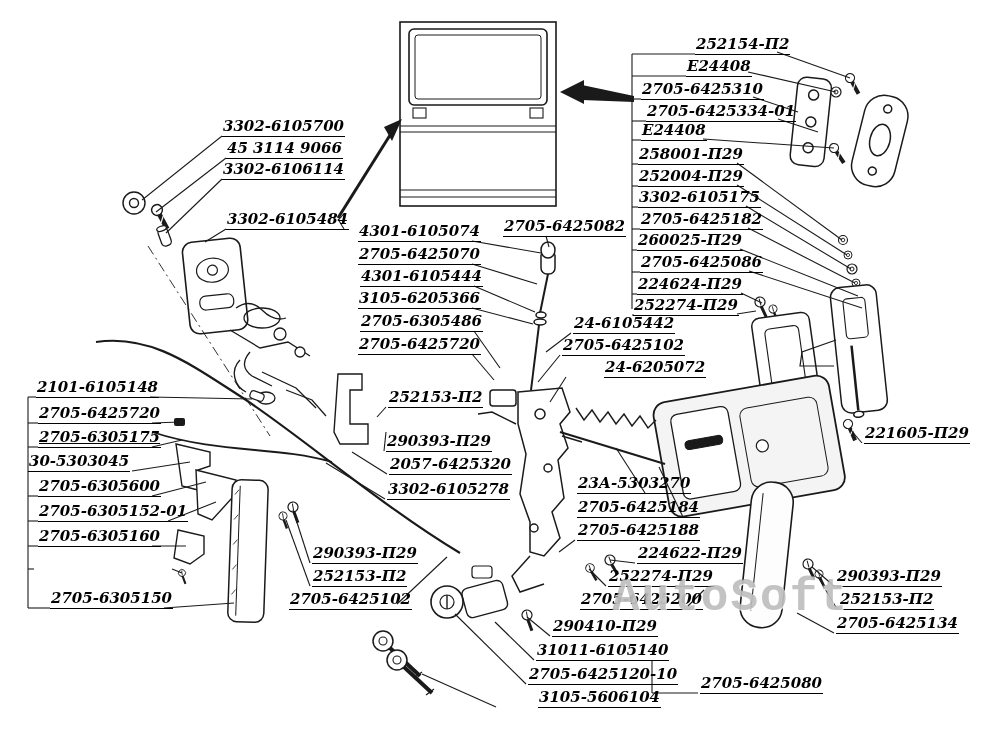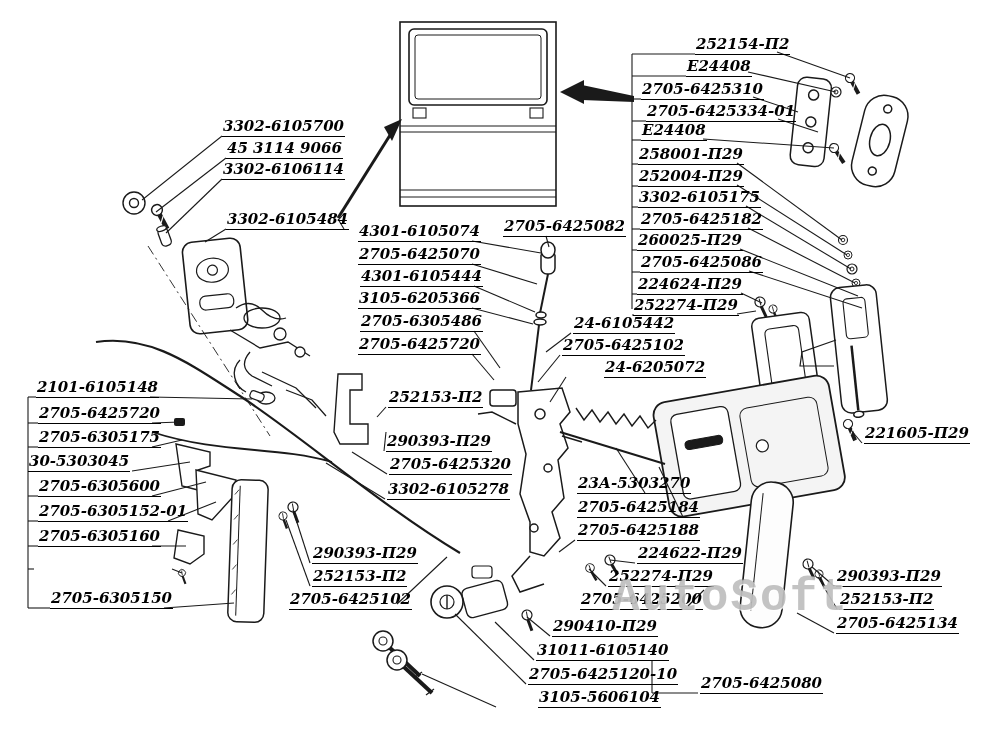--- a/index.html
+++ b/index.html
@@ -365,29 +365,29 @@
       <div class="part-label" style="left: 360px; top: 268px;">4301-6105444</div>
       <div class="part-label" style="left: 358px; top: 290px;">3105-6205366</div>
       <div class="part-label" style="left: 360px; top: 313px;">2705-6305486</div>
       <div class="part-label" style="left: 358px; top: 336px;">2705-6425720</div>
       <div class="part-label" style="left: 503px; top: 218px;">2705-6425082</div>
       <div class="part-label" style="left: 573px; top: 315px;">24-6105442</div>
       <div class="part-label" style="left: 562px; top: 337px;">2705-6425102</div>
       <div class="part-label" style="left: 568px; top: 359px; margin-left: 36px;">24-6205072</div>
       <div class="part-label" style="left: 36px; top: 379px;">2101-6105148</div>
       <div class="part-label" style="left: 38px; top: 405px;">2705-6425720</div>
-      <div class="part-label" style="left: 38px; top: 429px;">2705-6305175</div>
+      <div class="part-label" style="left: 38px; top: 429px; text-decoration: underline;">2705-6305175</div>
       <div class="part-label" style="left: 28px; top: 453px;">30-5303045</div>
       <div class="part-label" style="left: 38px; top: 478px;">2705-6305600</div>
       <div class="part-label" style="left: 38px; top: 503px;">2705-6305152-01</div>
       <div class="part-label" style="left: 38px; top: 528px;">2705-6305160</div>
       <div class="part-label" style="left: 50px; top: 590px;">2705-6305150</div>
       <div class="part-label" style="left: 388px; top: 389px;">252153-П2</div>
       <div class="part-label" style="left: 386px; top: 433px;">290393-П29</div>
-      <div class="part-label" style="left: 389px; top: 456px;">2705-6425320</div>
+      <div class="part-label" style="left: 389px; top: 456px;">2057-6425320</div>
       <div class="part-label" style="left: 387px; top: 481px;">3302-6105278</div>
       <div class="part-label" style="left: 312px; top: 545px;">290393-П29</div>
       <div class="part-label" style="left: 312px; top: 568px;">252153-П2</div>
       <div class="part-label" style="left: 289px; top: 591px;">2705-6425102</div>
       <div class="part-label" style="left: 552px; top: 618px;">290410-П29</div>
       <div class="part-label" style="left: 536px; top: 642px;">31011-6105140</div>
       <div class="part-label" style="left: 528px; top: 666px;">2705-6425120-10</div>
       <div class="part-label" style="left: 498px; top: 689px; margin-left: 40px;">3105-5606104</div>
       <div class="part-label" style="left: 577px; top: 475px;">23А-5303270</div>
       <div class="part-label" style="left: 577px; top: 499px;">2705-6425184</div>

